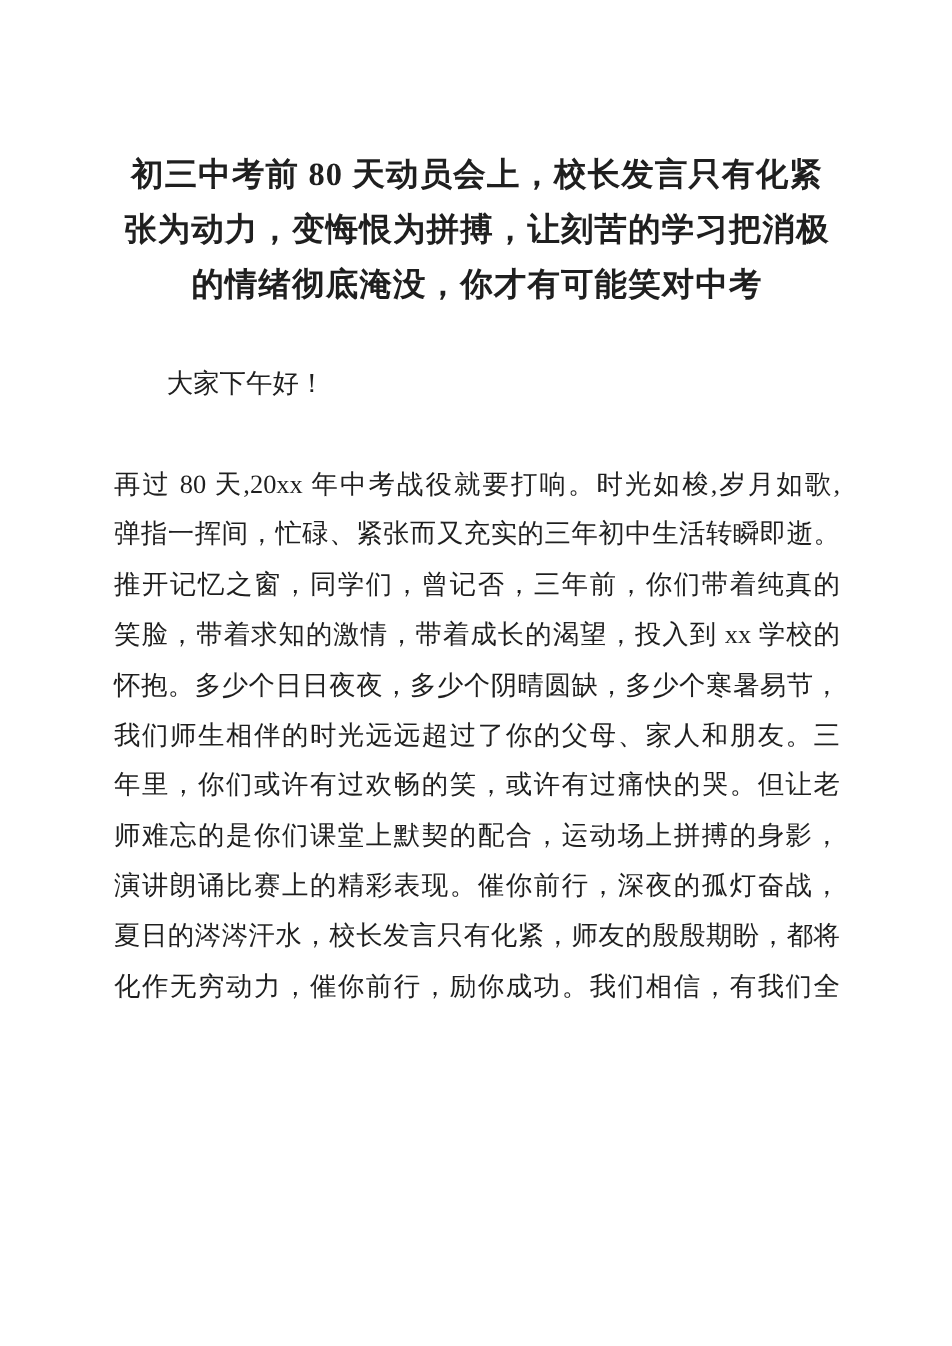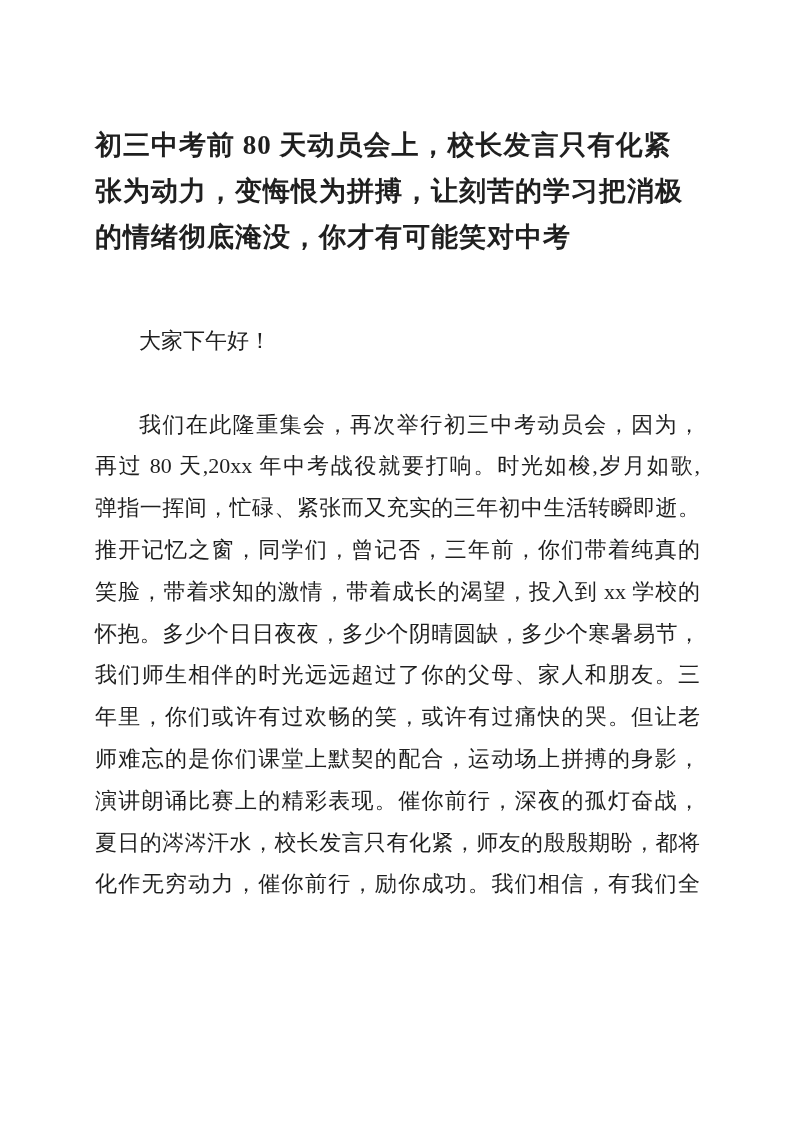--- a/index.html
+++ b/index.html
@@ -15,36 +15,36 @@
     color: #1f1f1f;
     font-family: "Liberation Serif", "DejaVu Serif", serif;
     overflow: hidden;
     box-sizing: border-box;
     padding: 122px 93px 0 95px;
   }
   .doc-title {
     font-size: 27px;
     font-weight: 700;
     line-height: 46px;
-    text-align: left;
+    text-align: center;
     letter-spacing: 1px;
   }
   .doc-title .title-line {
     white-space: nowrap;
   }
   .para {
     font-size: 22px;
     line-height: 41.8px;
   }
   .greeting {
     margin-top: 70px;
     text-indent: 2em;
   }
   .salutation {
-    margin-top: 60px;
+    margin-top: 39px;
     text-indent: 2em;
   }
   .body-paragraph {
     margin-top: 41.8px;
   }
   .body-line {
     font-size: 22px;
     line-height: 41.8px;
     text-align: justify;
     text-align-last: justify;
@@ -63,21 +63,20 @@
   <div class="doc-title">
     <div class="title-line">初三中考前 80 天动员会上，校长发言只有化紧</div>
     <div class="title-line">张为动力，变悔恨为拼搏，让刻苦的学习把消极</div>
     <div class="title-line">的情绪彻底淹没，你才有可能笑对中考</div>
   </div>
 
 
   <div class="para salutation">大家下午好！</div>
 
   <div class="body-paragraph">
-    <div class="body-line first">我们在此隆重集会，再次举行初三中考动员会，因为，</div>
     <div class="body-line">再过 80 天,20xx 年中考战役就要打响。时光如梭,岁月如歌,</div>
     <div class="body-line">弹指一挥间，忙碌、紧张而又充实的三年初中生活转瞬即逝。</div>
     <div class="body-line">推开记忆之窗，同学们，曾记否，三年前，你们带着纯真的</div>
     <div class="body-line">笑脸，带着求知的激情，带着成长的渴望，投入到 xx 学校的</div>
     <div class="body-line">怀抱。多少个日日夜夜，多少个阴晴圆缺，多少个寒暑易节，</div>
     <div class="body-line">我们师生相伴的时光远远超过了你的父母、家人和朋友。三</div>
     <div class="body-line">年里，你们或许有过欢畅的笑，或许有过痛快的哭。但让老</div>
     <div class="body-line">师难忘的是你们课堂上默契的配合，运动场上拼搏的身影，</div>
     <div class="body-line">演讲朗诵比赛上的精彩表现。催你前行，深夜的孤灯奋战，</div>
     <div class="body-line">夏日的涔涔汗水，校长发言只有化紧，师友的殷殷期盼，都将</div>

